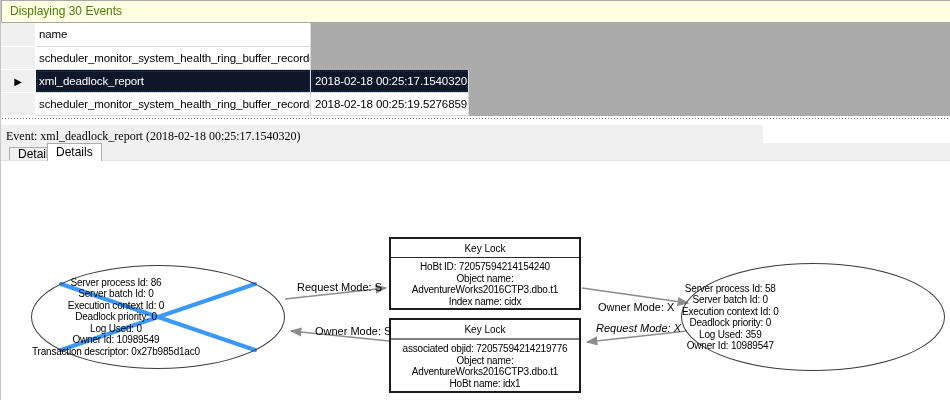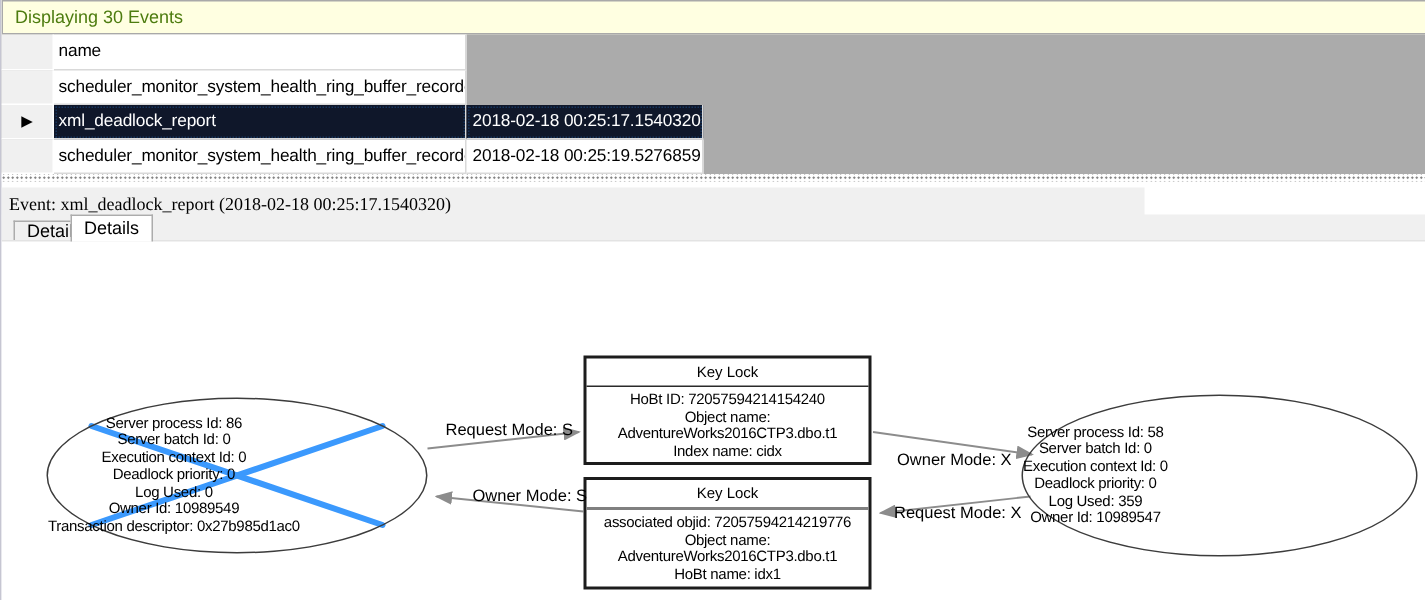--- a/index.html
+++ b/index.html
@@ -218,15 +218,15 @@
     <div class="lock-body node-text">
       <div>associated objid: 72057594214219776</div>
       <div>Object name: AdventureWorks2016CTP3.dbo.t1</div>
       <div>HoBt name: idx1</div>
     </div>
   </div>
 
   <div class="edge-label" style="left:296px; top:281px;">Request Mode: S</div>
   <div class="edge-label" style="left:302px; top:325px;margin-left:12px;">Owner Mode: S</div>
   <div class="edge-label" style="left:597px; top:286px;margin-top:15px;">Owner Mode: X</div>
-  <div class="edge-label" style="left:595px; top:336px;">Request Mode: X</div>
+  <div class="edge-label" style="left:595px; top:322px;font-style:italic;">Request Mode: X</div>
 
 </div>
 
 </body></html>

